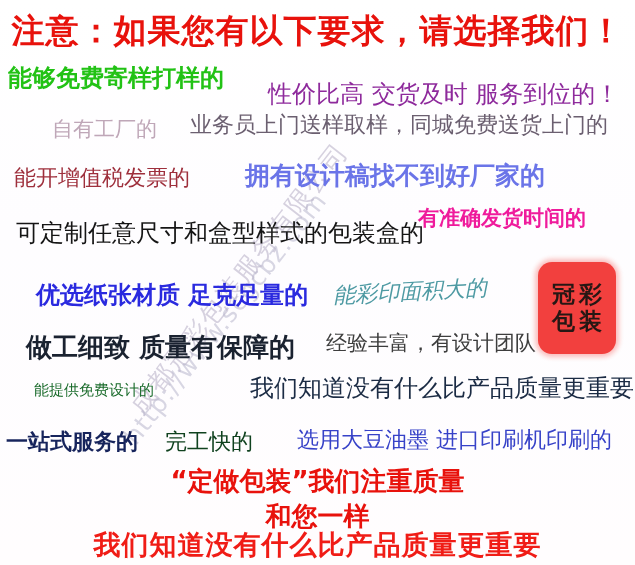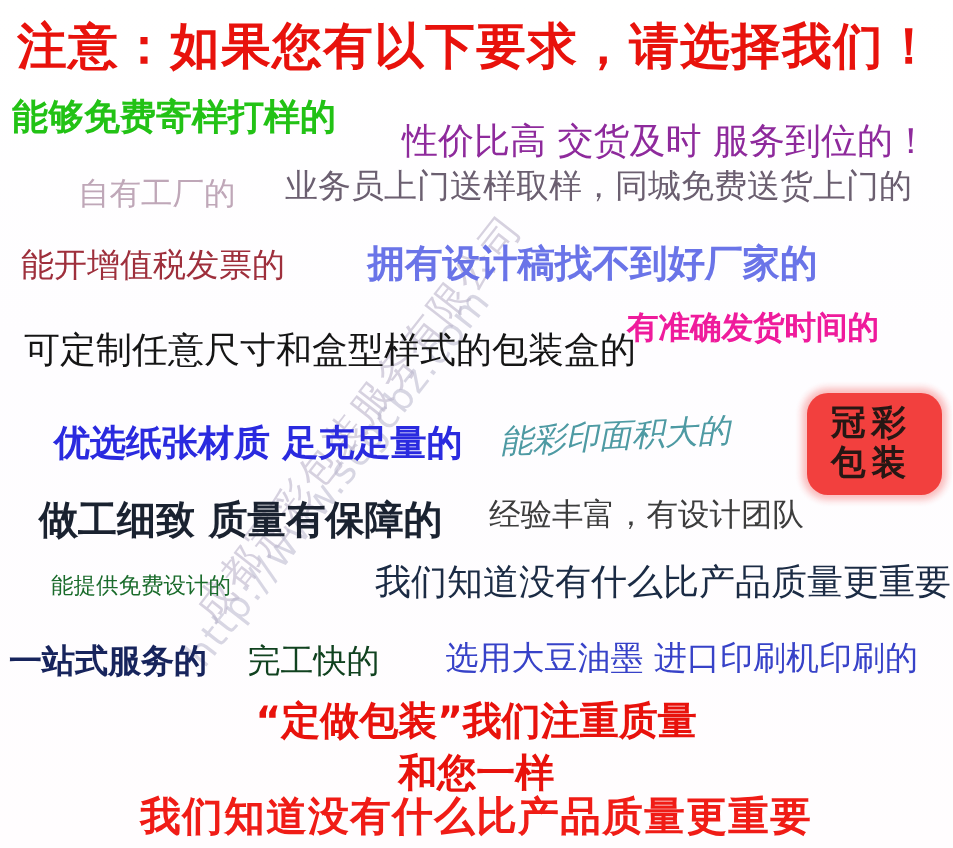--- a/index.html
+++ b/index.html
@@ -106,30 +106,29 @@
   .t-foot3 { left: 0; right: 0; top: 531px; text-align: center;
              font-size: 27px; font-weight: bold; color: #f01c16; letter-spacing: 1px; }
 
   
   .stamp {
     position: absolute;
     z-index: 4;
     left: 538px;
     top: 262px;
     width: 78px;
-    height: 68px;
+    height: 92px;
     background: #f23634;
     border-radius: 14px;
     box-shadow: 0 0 5px 3px rgba(242,54,52,0.35);
     display: flex;
     flex-direction: column;
-    align-items: flex-start;
+    align-items: center;
     justify-content: center;
     opacity: 0.95;
-    padding-left: 12px;
   }
   .stamp-line {
     color: #1b0b08;
     font-size: 23px;
     font-weight: bold;
     letter-spacing: 4px;
     line-height: 1.18;
     text-indent: 4px;
   }
 </style>

